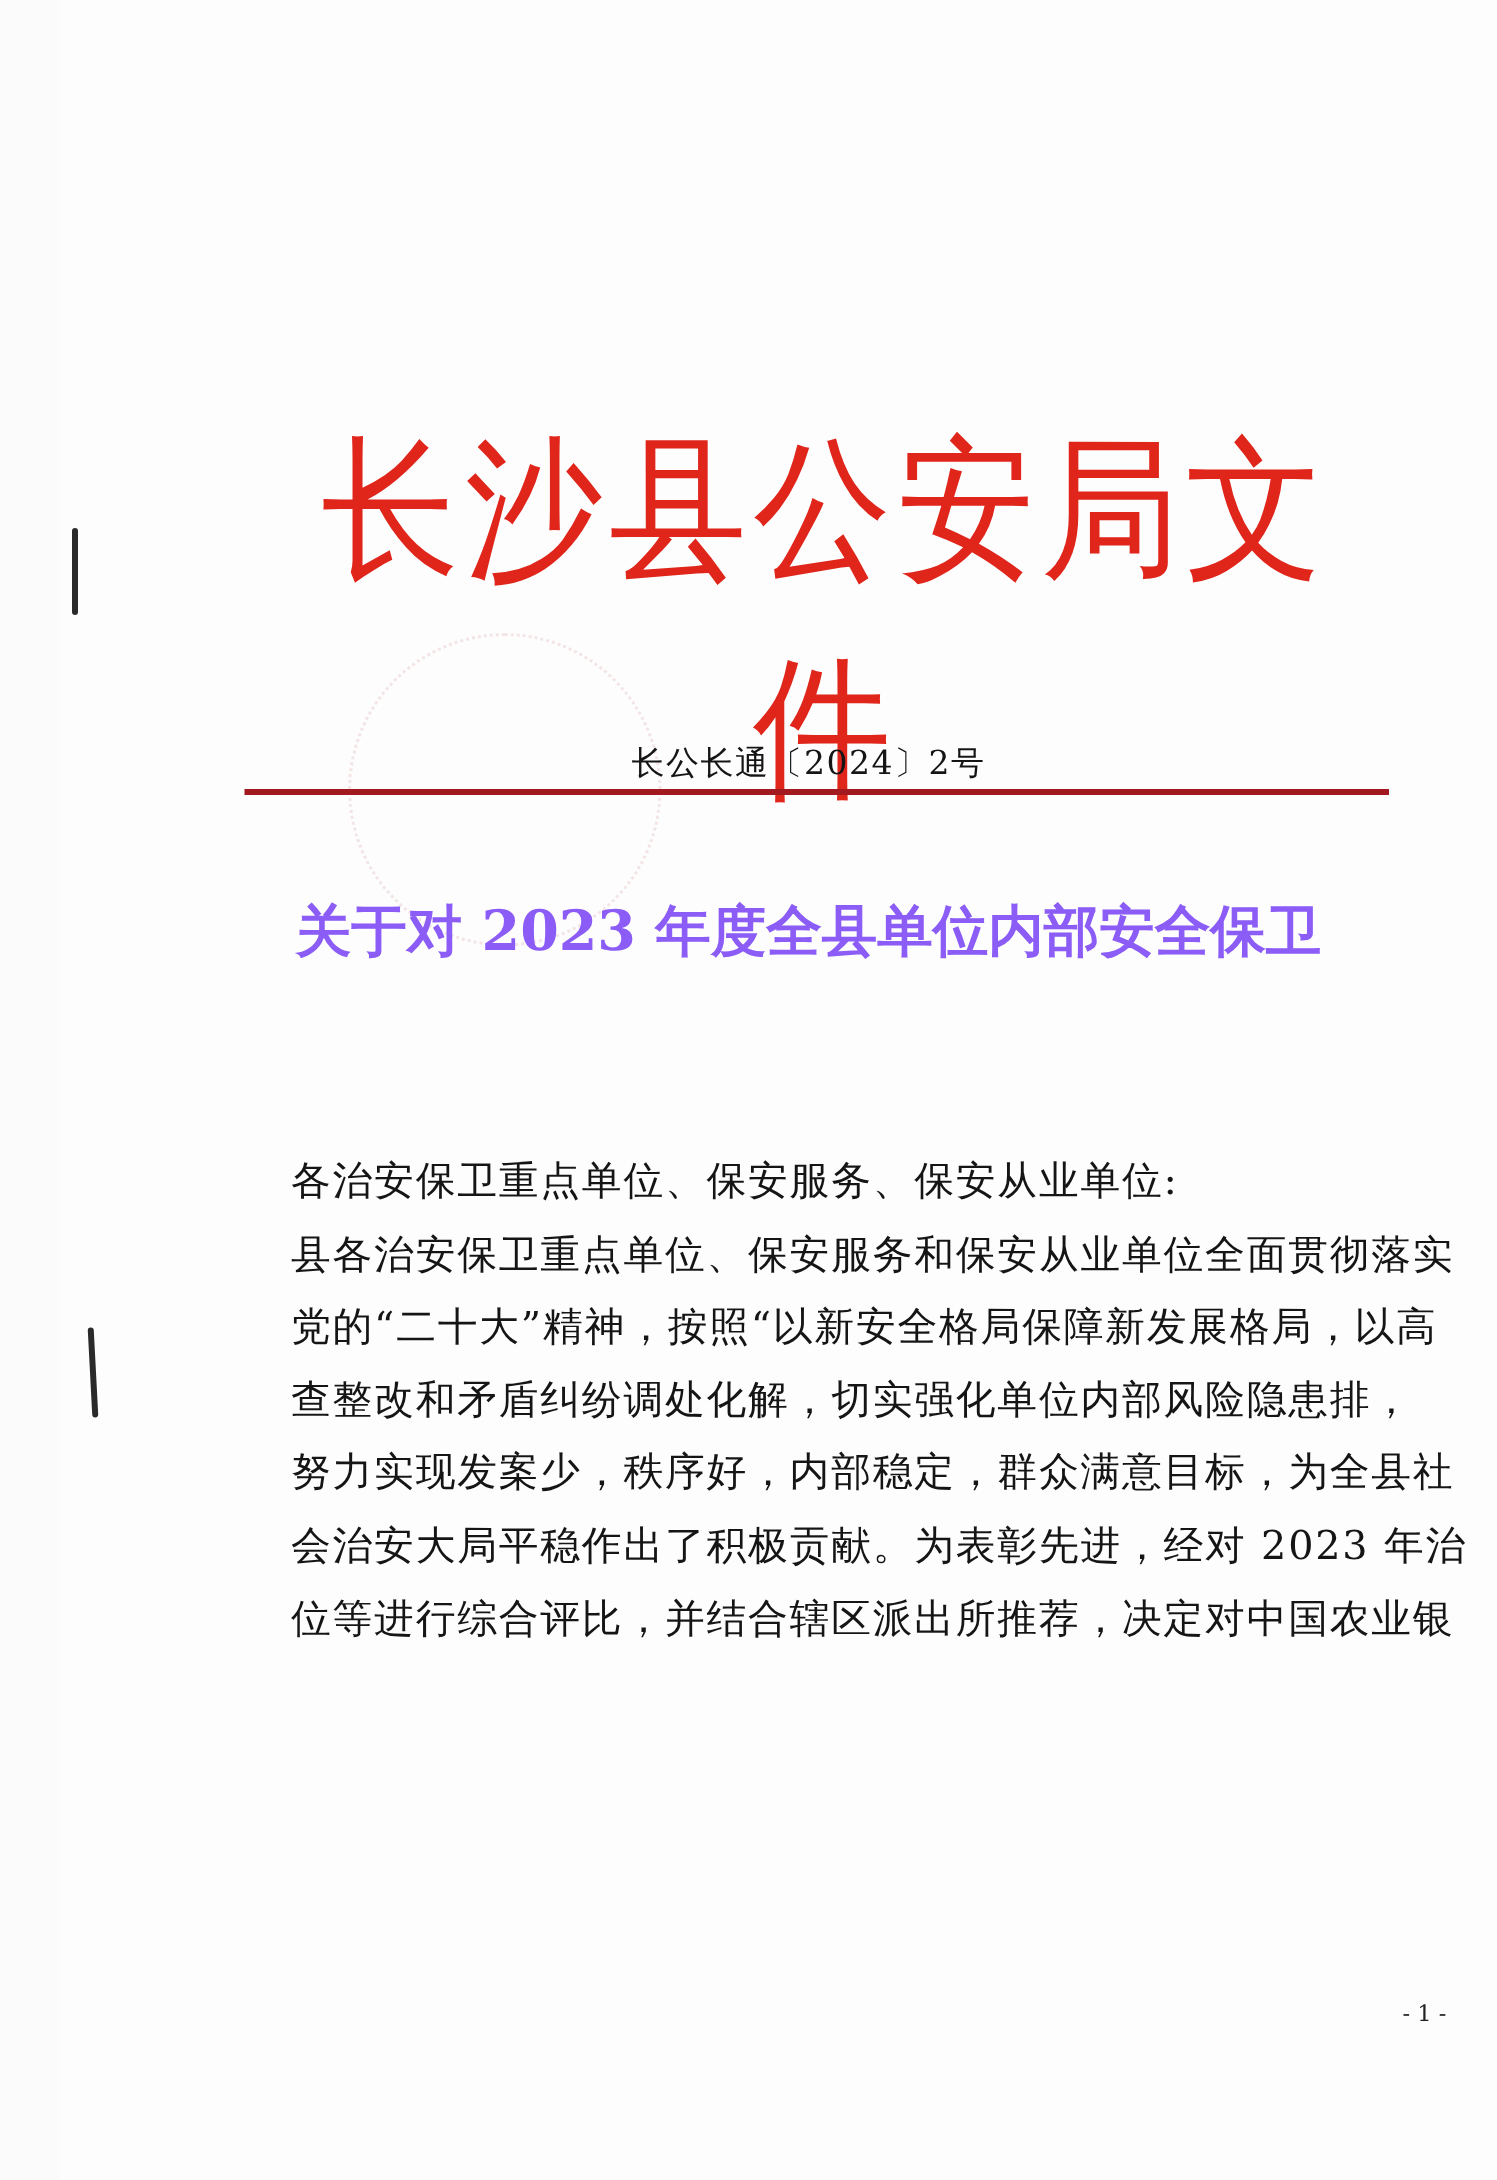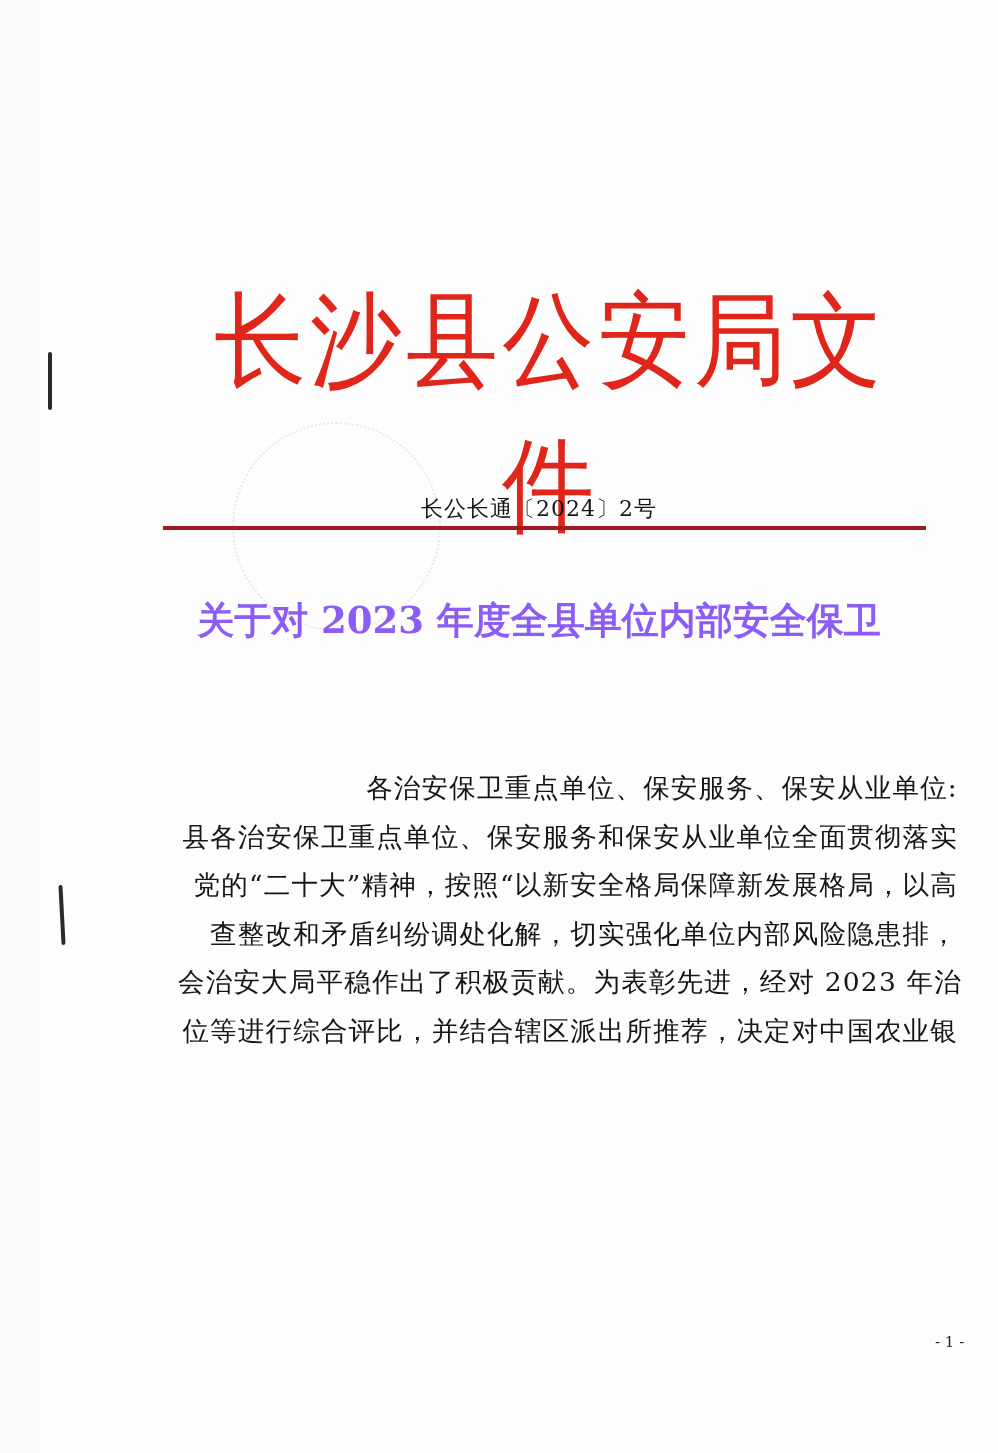--- a/index.html
+++ b/index.html
@@ -86,27 +86,26 @@
       text-align: center;
       font-family: "DejaVu Serif", "Liberation Serif", serif;
       font-weight: bold;
       font-size: 37px;
       line-height: 60px;
       color: #8b5cf6;
     }
 
     .body-text {
       position: absolute;
-      left: 138px;
+      left: 154px;
       top: 764px;
       width: 780px;
       font-family: "DejaVu Serif", "Liberation Serif", serif;
       font-size: 26.5px;
       color: #151515;
-      text-align: right;
     }
     .body-line {
       height: 48.6px;
       line-height: 48.6px;
       white-space: nowrap;
       letter-spacing: 1.2px;
     }
     .body-line.indent { padding-left: 54px; }
 
     .page-number {
@@ -136,18 +135,19 @@
 
   <div class="subject">
     <div>关于对 2023 年度全县单位内部安全保卫</div>
   </div>
 
   <div class="body-text">
     <div class="body-line">各治安保卫重点单位、保安服务、保安从业单位:</div>
     <div class="body-line">县各治安保卫重点单位、保安服务和保安从业单位全面贯彻落实</div>
     <div class="body-line">党的“二十大”精神，按照“以新安全格局保障新发展格局，以高</div>
     <div class="body-line">查整改和矛盾纠纷调处化解，切实强化单位内部风险隐患排，</div>
+    <div class="body-line">努力实现发案少，秩序好，内部稳定，群众满意目标，为全县社</div>
     <div class="body-line">会治安大局平稳作出了积极贡献。为表彰先进，经对 2023 年治</div>
     <div class="body-line">位等进行综合评比，并结合辖区派出所推荐，决定对中国农业银</div>
   </div>
 
   <div class="page-number">- 1 -</div>
 </div>
 
 </body></html>

